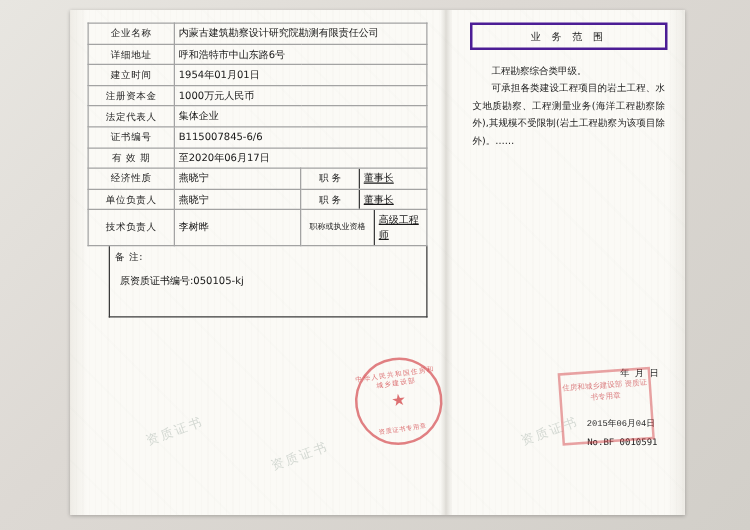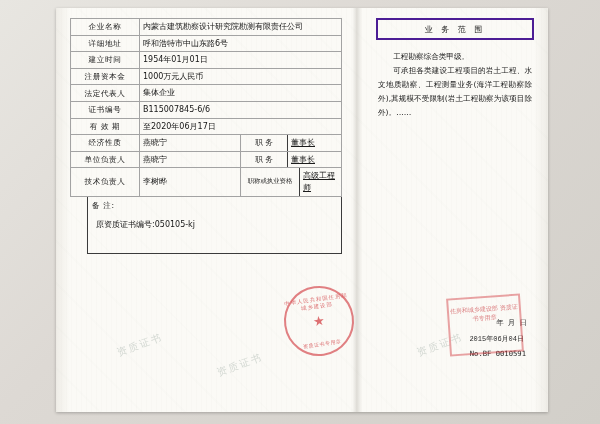--- a/index.html
+++ b/index.html
@@ -135,21 +135,21 @@
     color: #1b1b1b;
     text-align: justify;
     padding: 0 2px;
   }
   .scope-body p { margin: 0; }
   .indent { text-indent: 2em; }
   
   .date-line {
     position: absolute;
     right: 6px;
-    bottom: 74px;
+    bottom: 98px;
     font-size: 7.4px;
     color: #2a2a2a;
     letter-spacing: 1px;
     text-align: right;
   }
   .issue-line {
     position: absolute;
     right: 10px;
     bottom: 58px;
     font-size: 7px;

